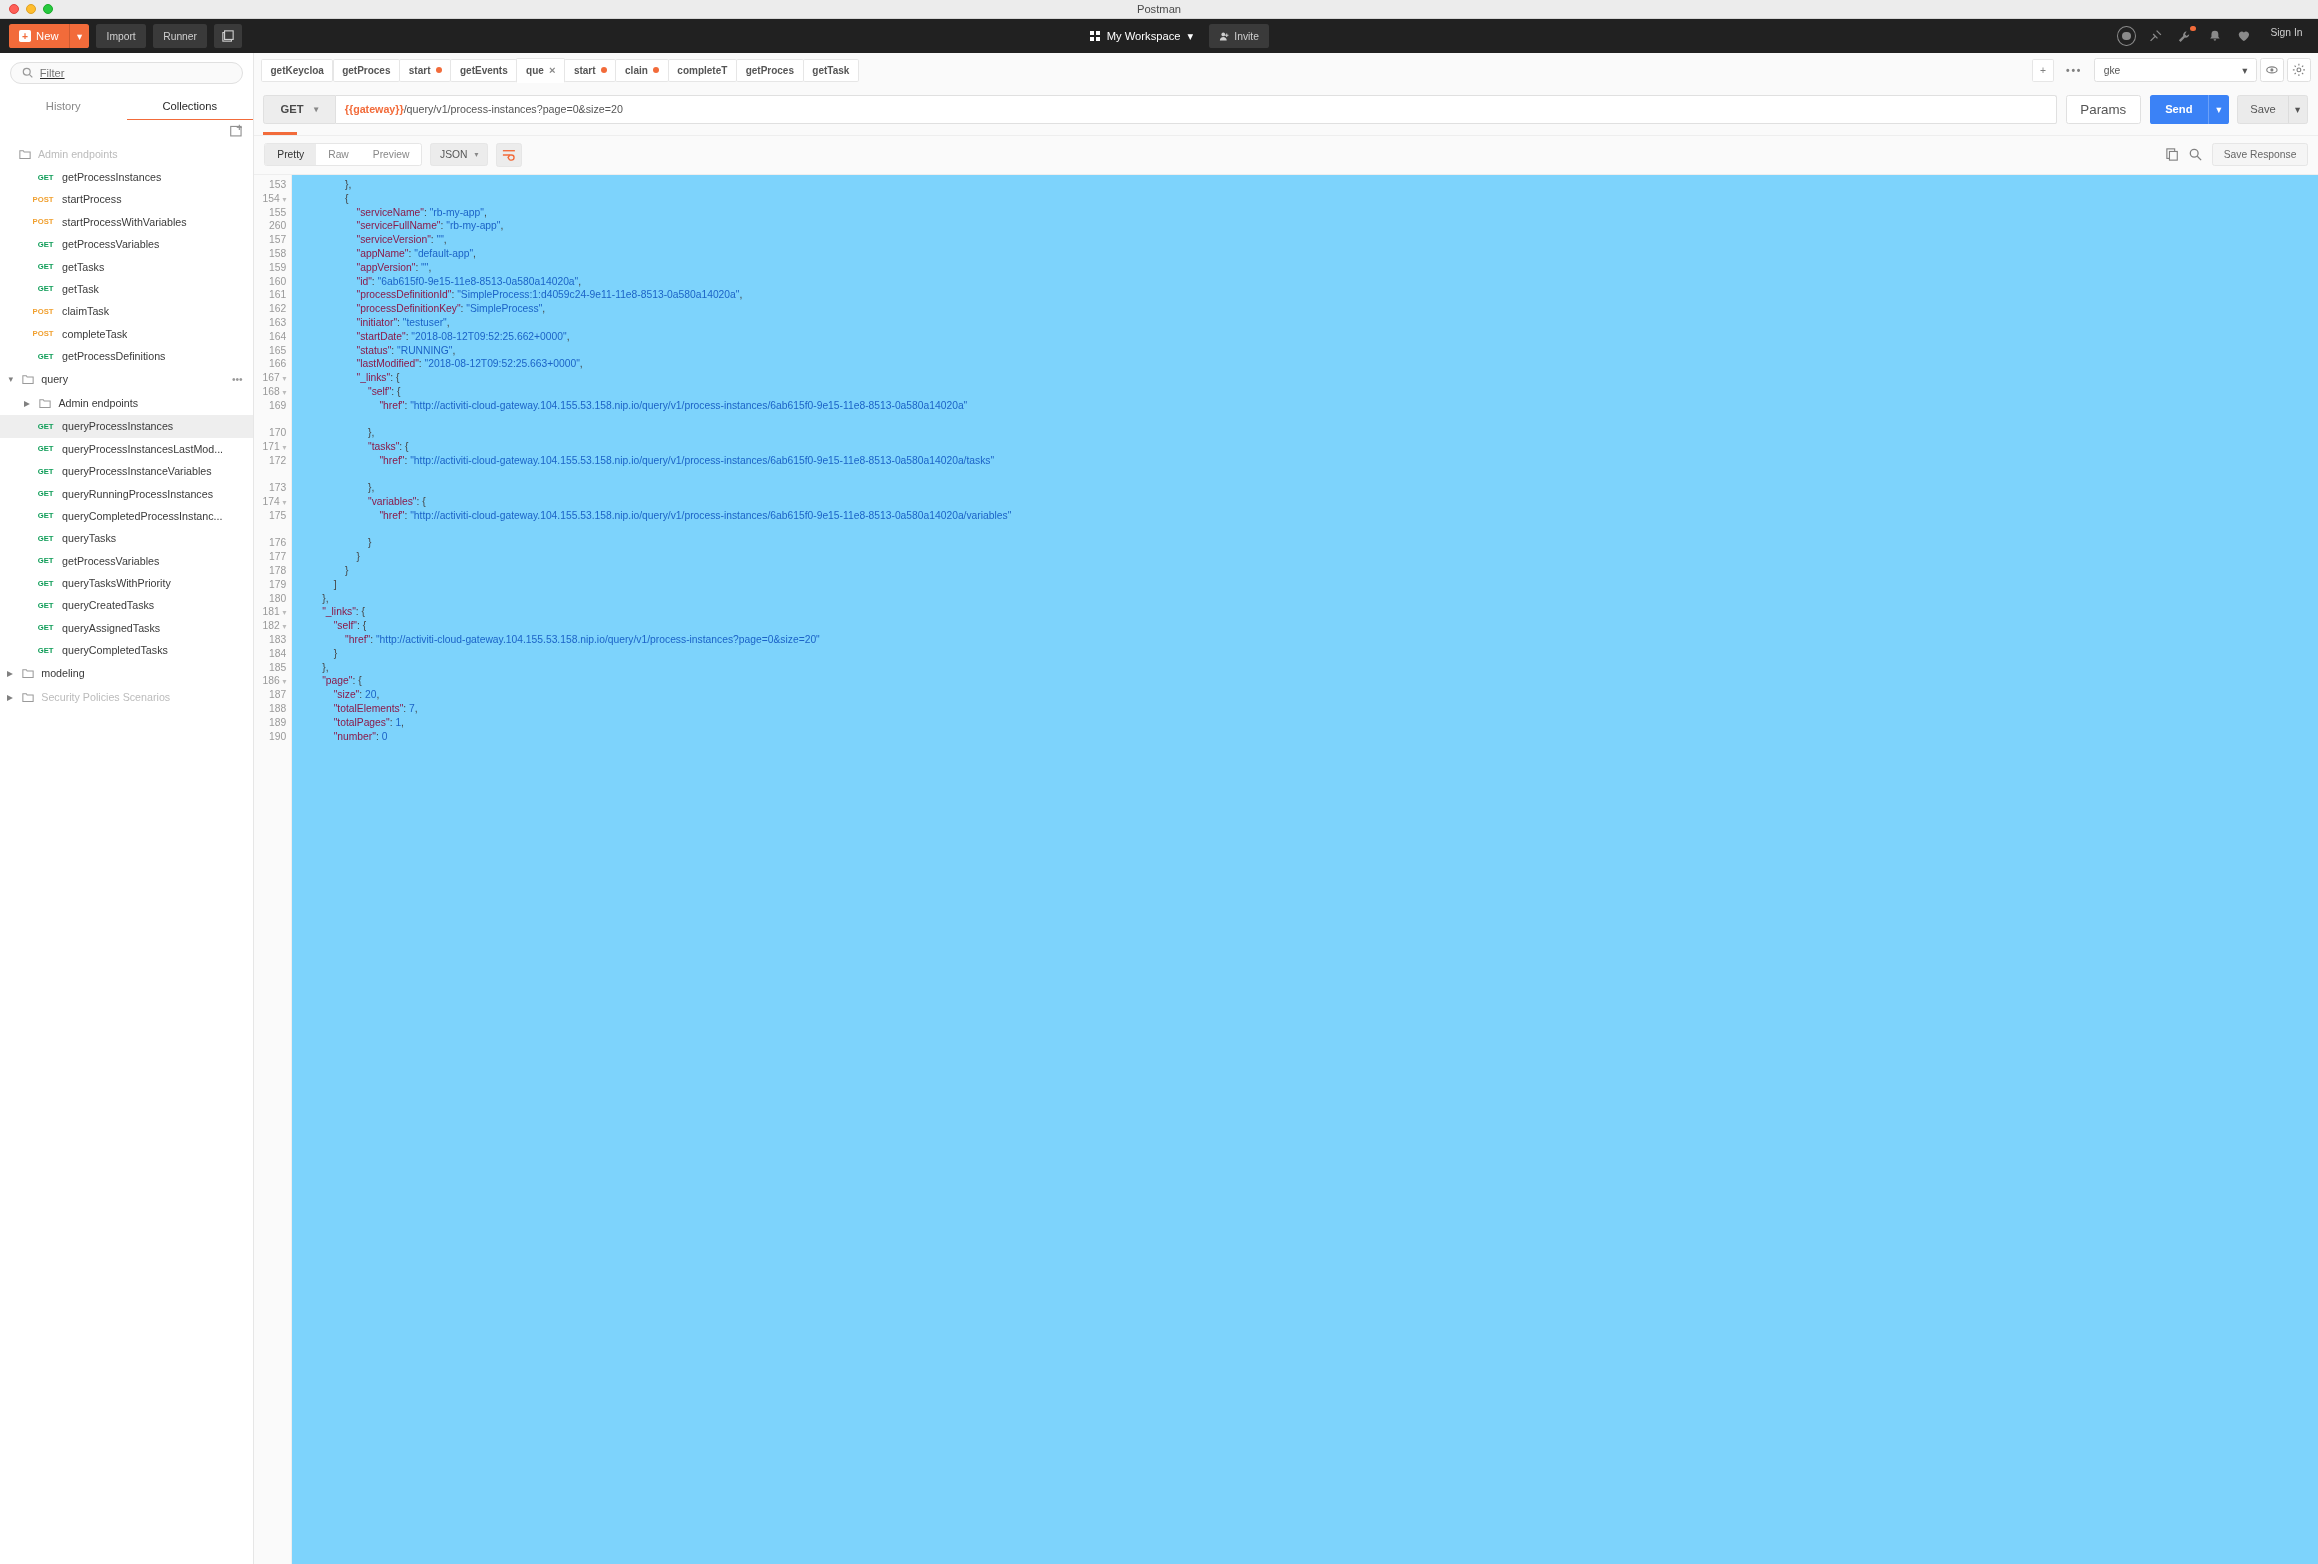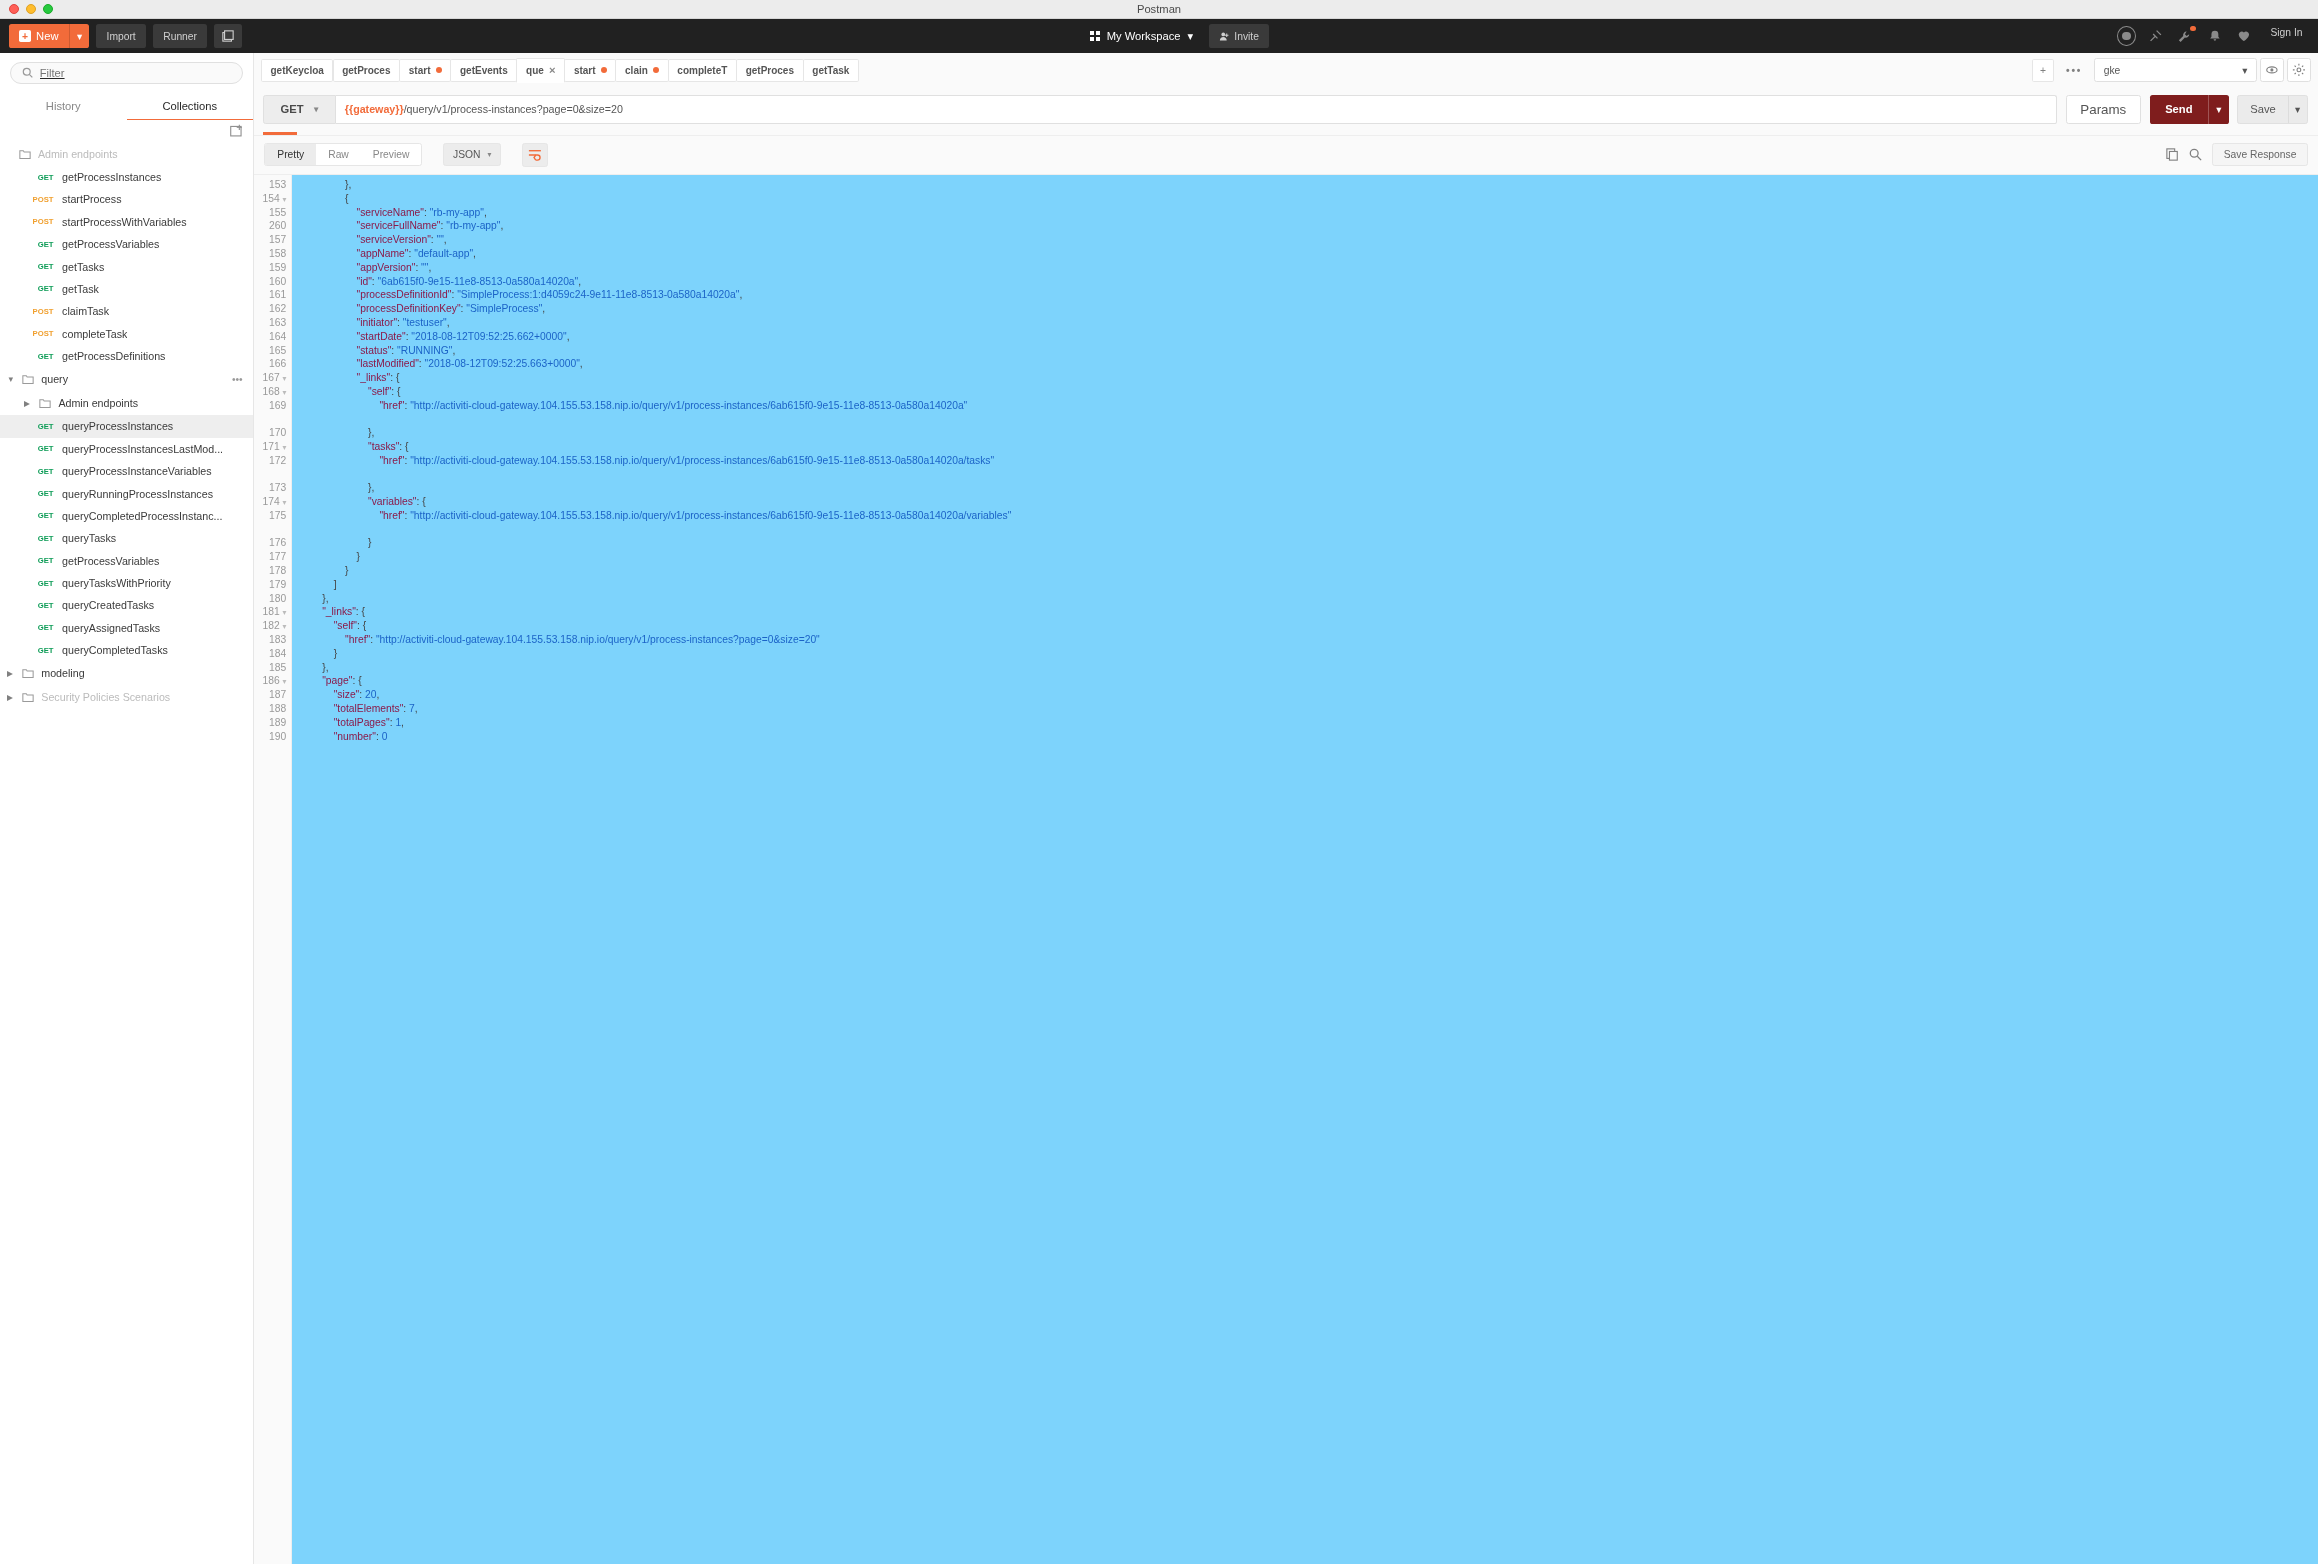--- a/index.html
+++ b/index.html
@@ -74,31 +74,31 @@
 .env-select { width: 163px; height: 24px; border: 0.9px solid #e0e0e0; border-radius: 2.6px; background: #fff; display: flex; align-items: center; justify-content: space-between; padding: 0 8.6px; font-size: 10.3px; color: #555; cursor: pointer; }
 .env-icon { width: 24px; height: 24px; border: 0.9px solid #e0e0e0; border-radius: 2.6px; background: #fff; display: flex; align-items: center; justify-content: center; color: #808080; cursor: pointer; }
 
 
 .req-row { display: flex; align-items: center; padding: 6.9px 10.3px 8.6px 8.6px; gap: 8.6px; }
 .method-dd { background: #ededed; border: 0.9px solid #e0e0e0; border-radius: 2.6px 0 0 2.6px; height: 29px; display: flex; align-items: center; padding: 0 17px; gap: 10.3px; font-weight: bold; color: #4a4a4a; font-size: 11.2px; }
 .url-box { flex: 1; height: 29px; border: 0.9px solid #e0e0e0; border-left: none; border-radius: 0 2.6px 2.6px 0; display: flex; align-items: center; padding: 0 8.6px; font-family: Menlo, Consolas, monospace; font-size: 10.7px; background: #fff; }
 .url-var { color: #f26b3a; font-weight: bold; }
 .url-rest { color: #555; }
 .params-btn { height: 29px; border: 0.9px solid #e0e0e0; border-radius: 2.6px; background: #fff; padding: 0 13.8px; color: #555; cursor: pointer; }
-.send-btn { height: 29px; background: #7f1d1d; color: #fff; border: none; border-radius: 2.6px; display: flex; align-items: center; }
+.send-btn { height: 29px; background: #3b82f6; color: #fff; border: none; border-radius: 2.6px; display: flex; align-items: center; }
 .send-btn-main { padding: 0 15.5px; font-size: 11.2px; font-weight: 600; }
 .send-btn-dd { width: 20.6px; display: flex; align-items: center; justify-content: center; border-left: 0.9px solid rgba(255,255,255,0.25); height: 100%; }
 .save-btn { height: 29px; background: #ebebeb; border: 0.9px solid #e0e0e0; border-radius: 2.6px; display: flex; align-items: center; color: #555; }
 .save-btn-main { padding: 0 12px; font-size: 11.2px; }
 .save-btn-dd { width: 19px; display: flex; align-items: center; justify-content: center; border-left: 0.9px solid #dcdcdc; height: 100%; }
 
 .req-tab-ind { height: 2.6px; width: 34px; background: #f26b3a; margin-left: 8.6px; }
 
 
-.resp-toolbar { display: flex; align-items: center; padding: 6.9px 10.3px; gap: 21px; border-top: 0.9px solid #eee; }
+.resp-toolbar { display: flex; align-items: center; padding: 6.9px 10.3px; gap: 8px; border-top: 0.9px solid #eee; }
 .resp-modes { display: flex; border: 0.9px solid #e6e6e6; border-radius: 2.6px; overflow: hidden; background: #fff; }
 .resp-mode { padding: 5.2px 12px; font-size: 10.3px; color: #888; cursor: pointer; }
 .resp-mode.active { background: #ececec; color: #333; }
 .resp-format { border: 0.9px solid #e6e6e6; border-radius: 2.6px; padding: 5.2px 8.6px; font-size: 10.3px; color: #555; display: flex; align-items: center; gap: 6.9px; background: #ececec; }
 .wrap-btn { border: 0.9px solid #e6e6e6; border-radius: 2.6px; width: 26px; height: 24px; display: flex; align-items: center; justify-content: center; cursor: pointer; background: #ececec; color: #f26b3a; }
 .resp-right { margin-left: auto; display: flex; align-items: center; gap: 10.3px; }
 .resp-ricon { color: #808080; cursor: pointer; }
 .save-resp { border: 0.9px solid #e6e6e6; border-radius: 2.6px; padding: 5.2px 10.3px; font-size: 10.3px; color: #666; cursor: pointer; background: #f5f5f5; }
 
 

